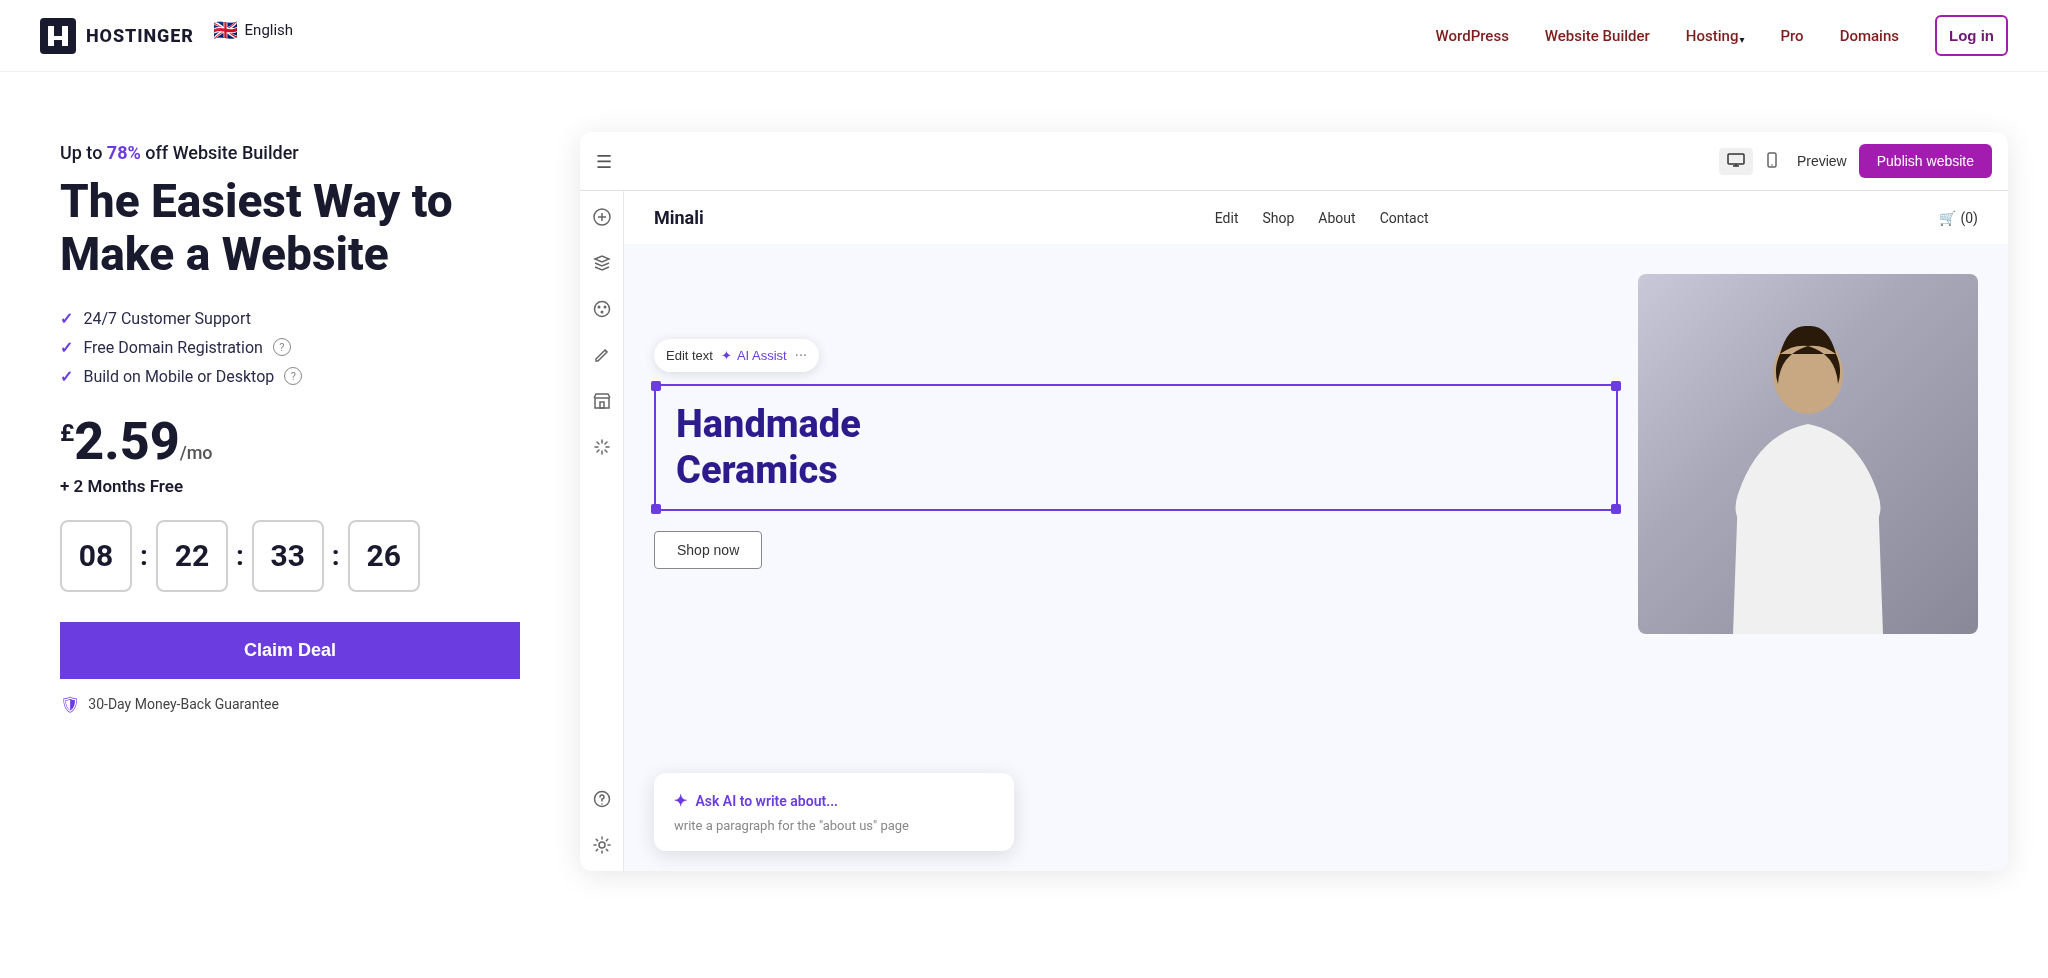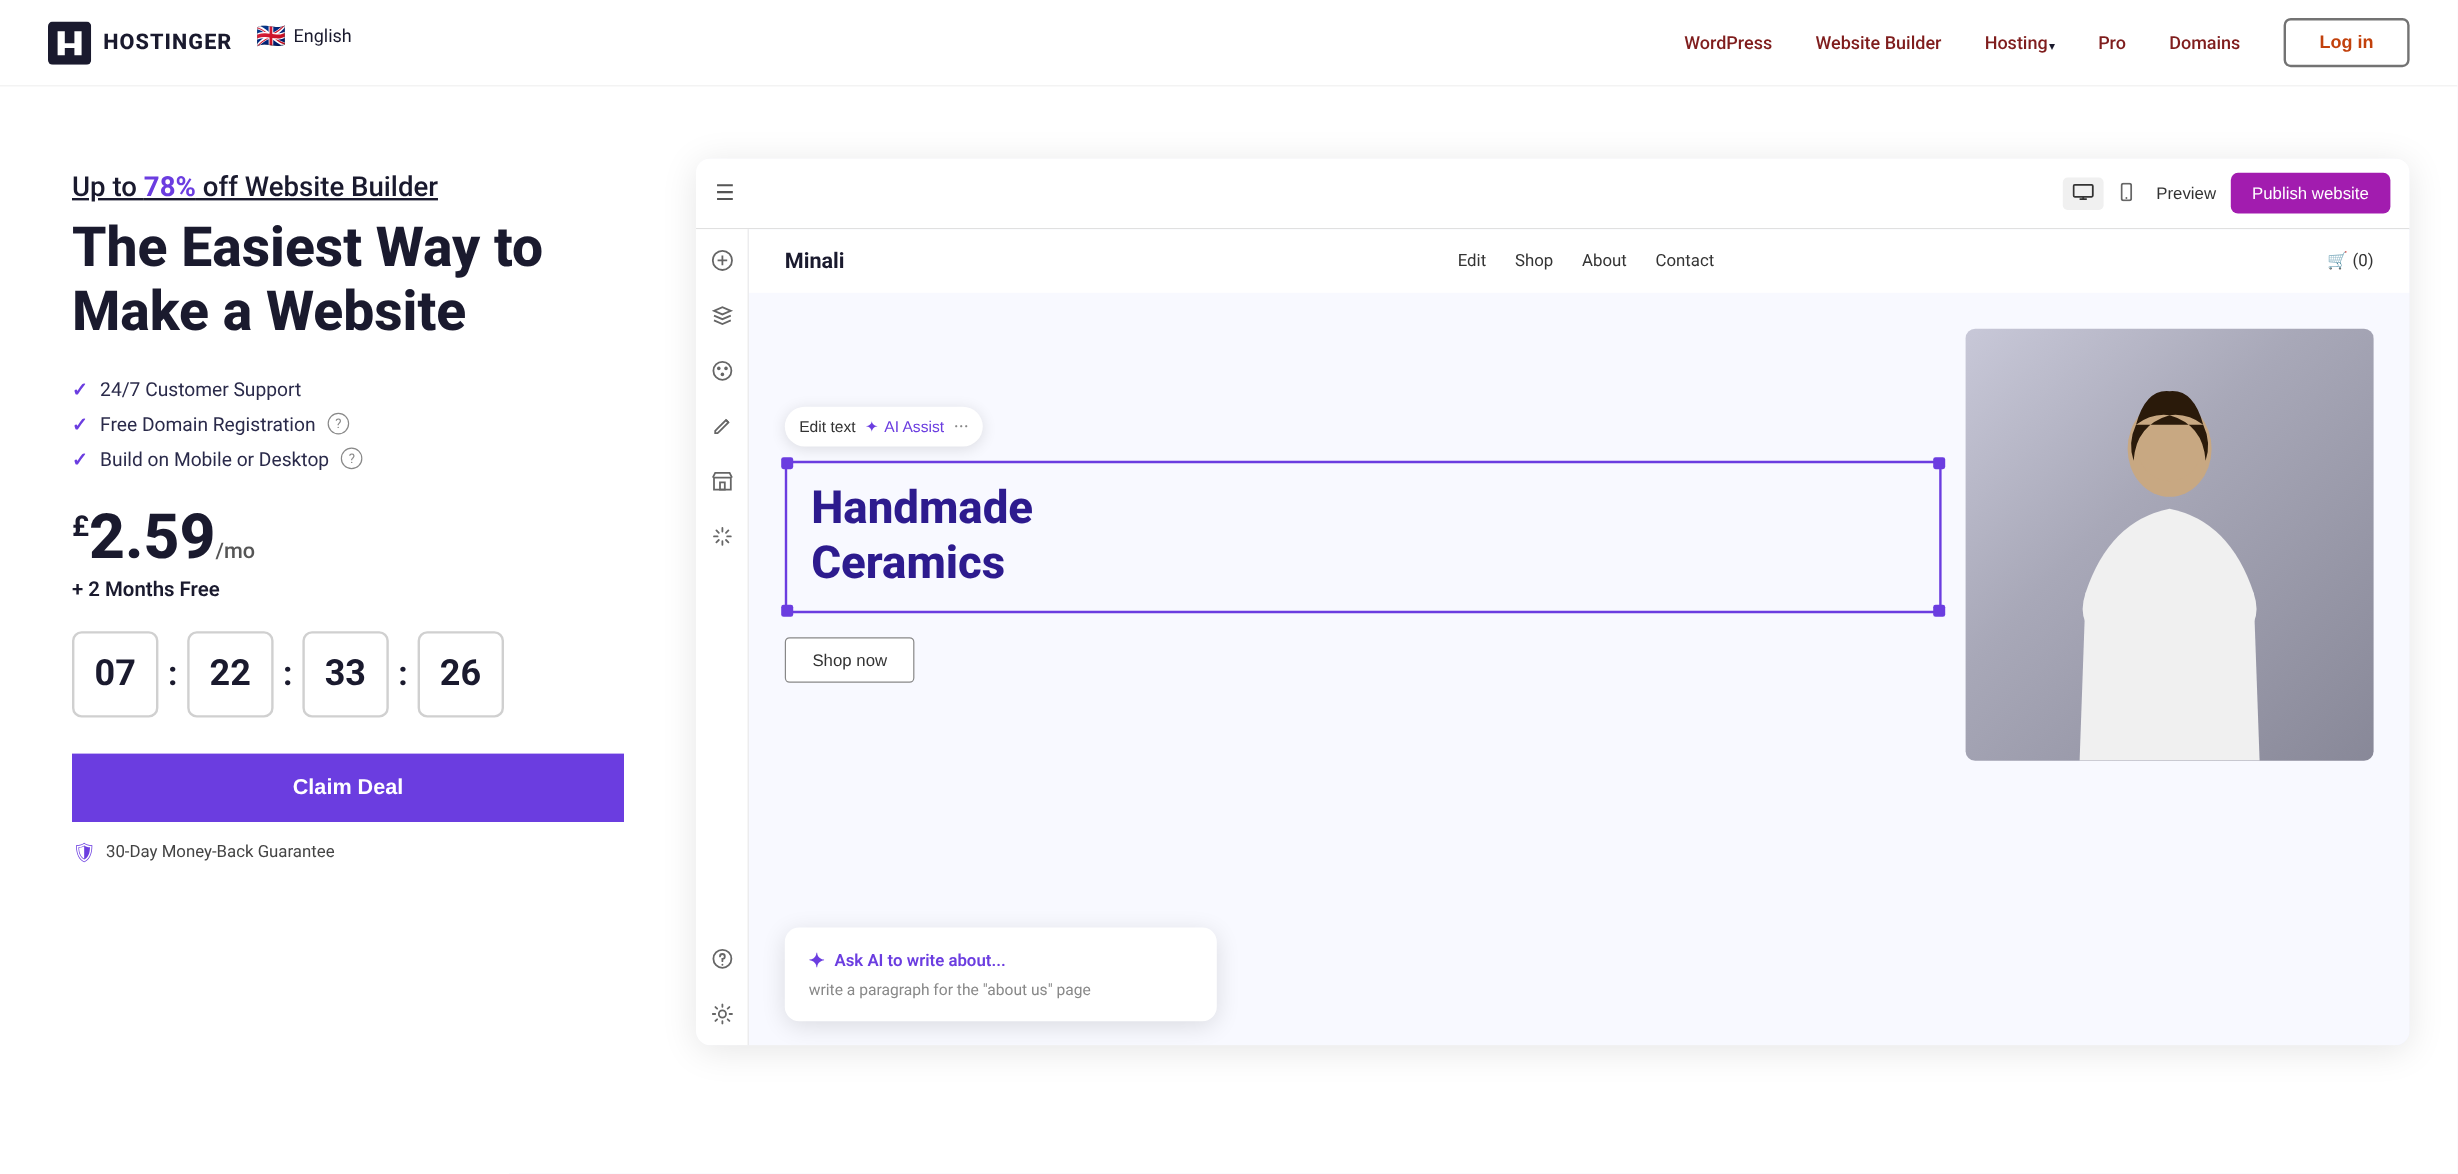--- a/index.html
+++ b/index.html
@@ -64,50 +64,49 @@
     }
     .nav-hosting {
       display: flex;
       align-items: flex-end;
       gap: 1px;
     }
     .chevron-down {
       font-size: 10px;
     }
     .btn-login {
-      border: 2px solid #737373;
-      background: #fff;
-      color: #c2410c;
+      border: 2px solid #a21caf;
+      background: #fff;
+      color: #701a75;
       font-size: 15px;
       font-weight: 600;
-      padding: 10px 28px;
+      padding: 10px 12px;
       border-radius: 6px;
       cursor: pointer;
     }
 
     
     main {
       display: flex;
       align-items: flex-start;
       padding: 60px 40px 40px 60px;
       gap: 60px;
       max-width: 2048px;
     }
 
     
     .left-panel {
       flex: 0 0 460px;
       padding-top: 10px;
     }
     .promo-text {
-      font-size: 23px;
+      font-size: 18px;
       font-weight: 500;
       color: #1a1a2e;
       margin-bottom: 12px;
-      text-decoration: underline;
     }
     .promo-percent {
       color: #6b3de0;
       font-weight: 700;
     }
     h1 {
       font-size: 46px;
       font-weight: 800;
       color: #1a1a2e;
       line-height: 1.15;
@@ -569,21 +568,21 @@
         <span class="info-icon">?</span>
       </li>
     </ul>
     <div class="price-block">
       <span class="price-main">
         <span class="price-currency">£</span><span>2.59</span><span class="price-per">/mo</span>
       </span>
     </div>
     <p class="free-months">+ 2 Months Free</p>
     <div class="countdown">
-      <div class="countdown-box">07</div>
+      <div class="countdown-box">08</div>
       <span class="countdown-sep">:</span>
       <div class="countdown-box">22</div>
       <span class="countdown-sep">:</span>
       <div class="countdown-box">33</div>
       <span class="countdown-sep">:</span>
       <div class="countdown-box">26</div>
     </div>
     <button class="btn-claim">Claim Deal</button>
     <div class="guarantee">
       <span class="shield-icon">🛡</span>

